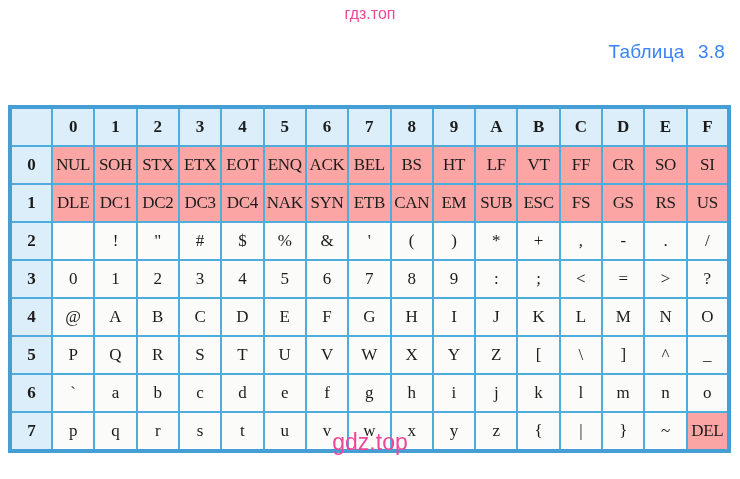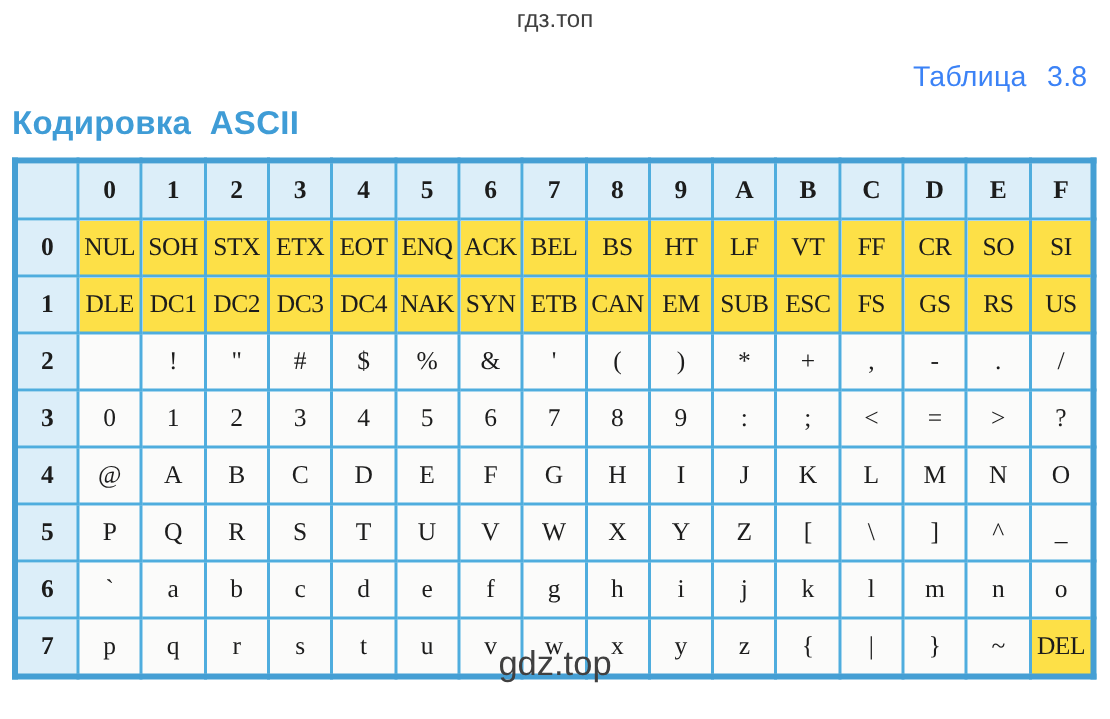--- a/index.html
+++ b/index.html
@@ -13,21 +13,21 @@
     height: 479px;
     background: #ffffff;
     overflow: hidden;
     font-family: "Liberation Sans", sans-serif;
   }
   .watermark {
     position: absolute;
     left: 0;
     width: 100%;
     text-align: center;
-    color: #404040;
+    color: #ec4899;
   }
   .watermark.top {
     top: 5px;
     font-size: 16px;
   }
   .watermark.bottom {
     top: 429px;
     font-size: 23px;
   }
   .caption {
@@ -74,34 +74,33 @@
     white-space: nowrap;
   }
   table.ascii th {
     background: #dceef9;
     font-weight: bold;
   }
   table.ascii td {
     background: #fbfbfa;
   }
   table.ascii td.gray {
-    background: #fde047;
+    background: #fca5a5;
     letter-spacing: -0.3px;
   }
 </style>
 </head>
 <body>
 
 <div class="page">
 
   <div class="watermark top">гдз.топ</div>
 
   <div class="caption">Таблица 3.8</div>
 
-  <h1 class="title">Кодировка ASCII</h1>
 
   <table class="ascii">
     <colgroup>
         <col class="rowhead-col">
         <col>
         <col>
         <col>
         <col>
         <col>
         <col>

